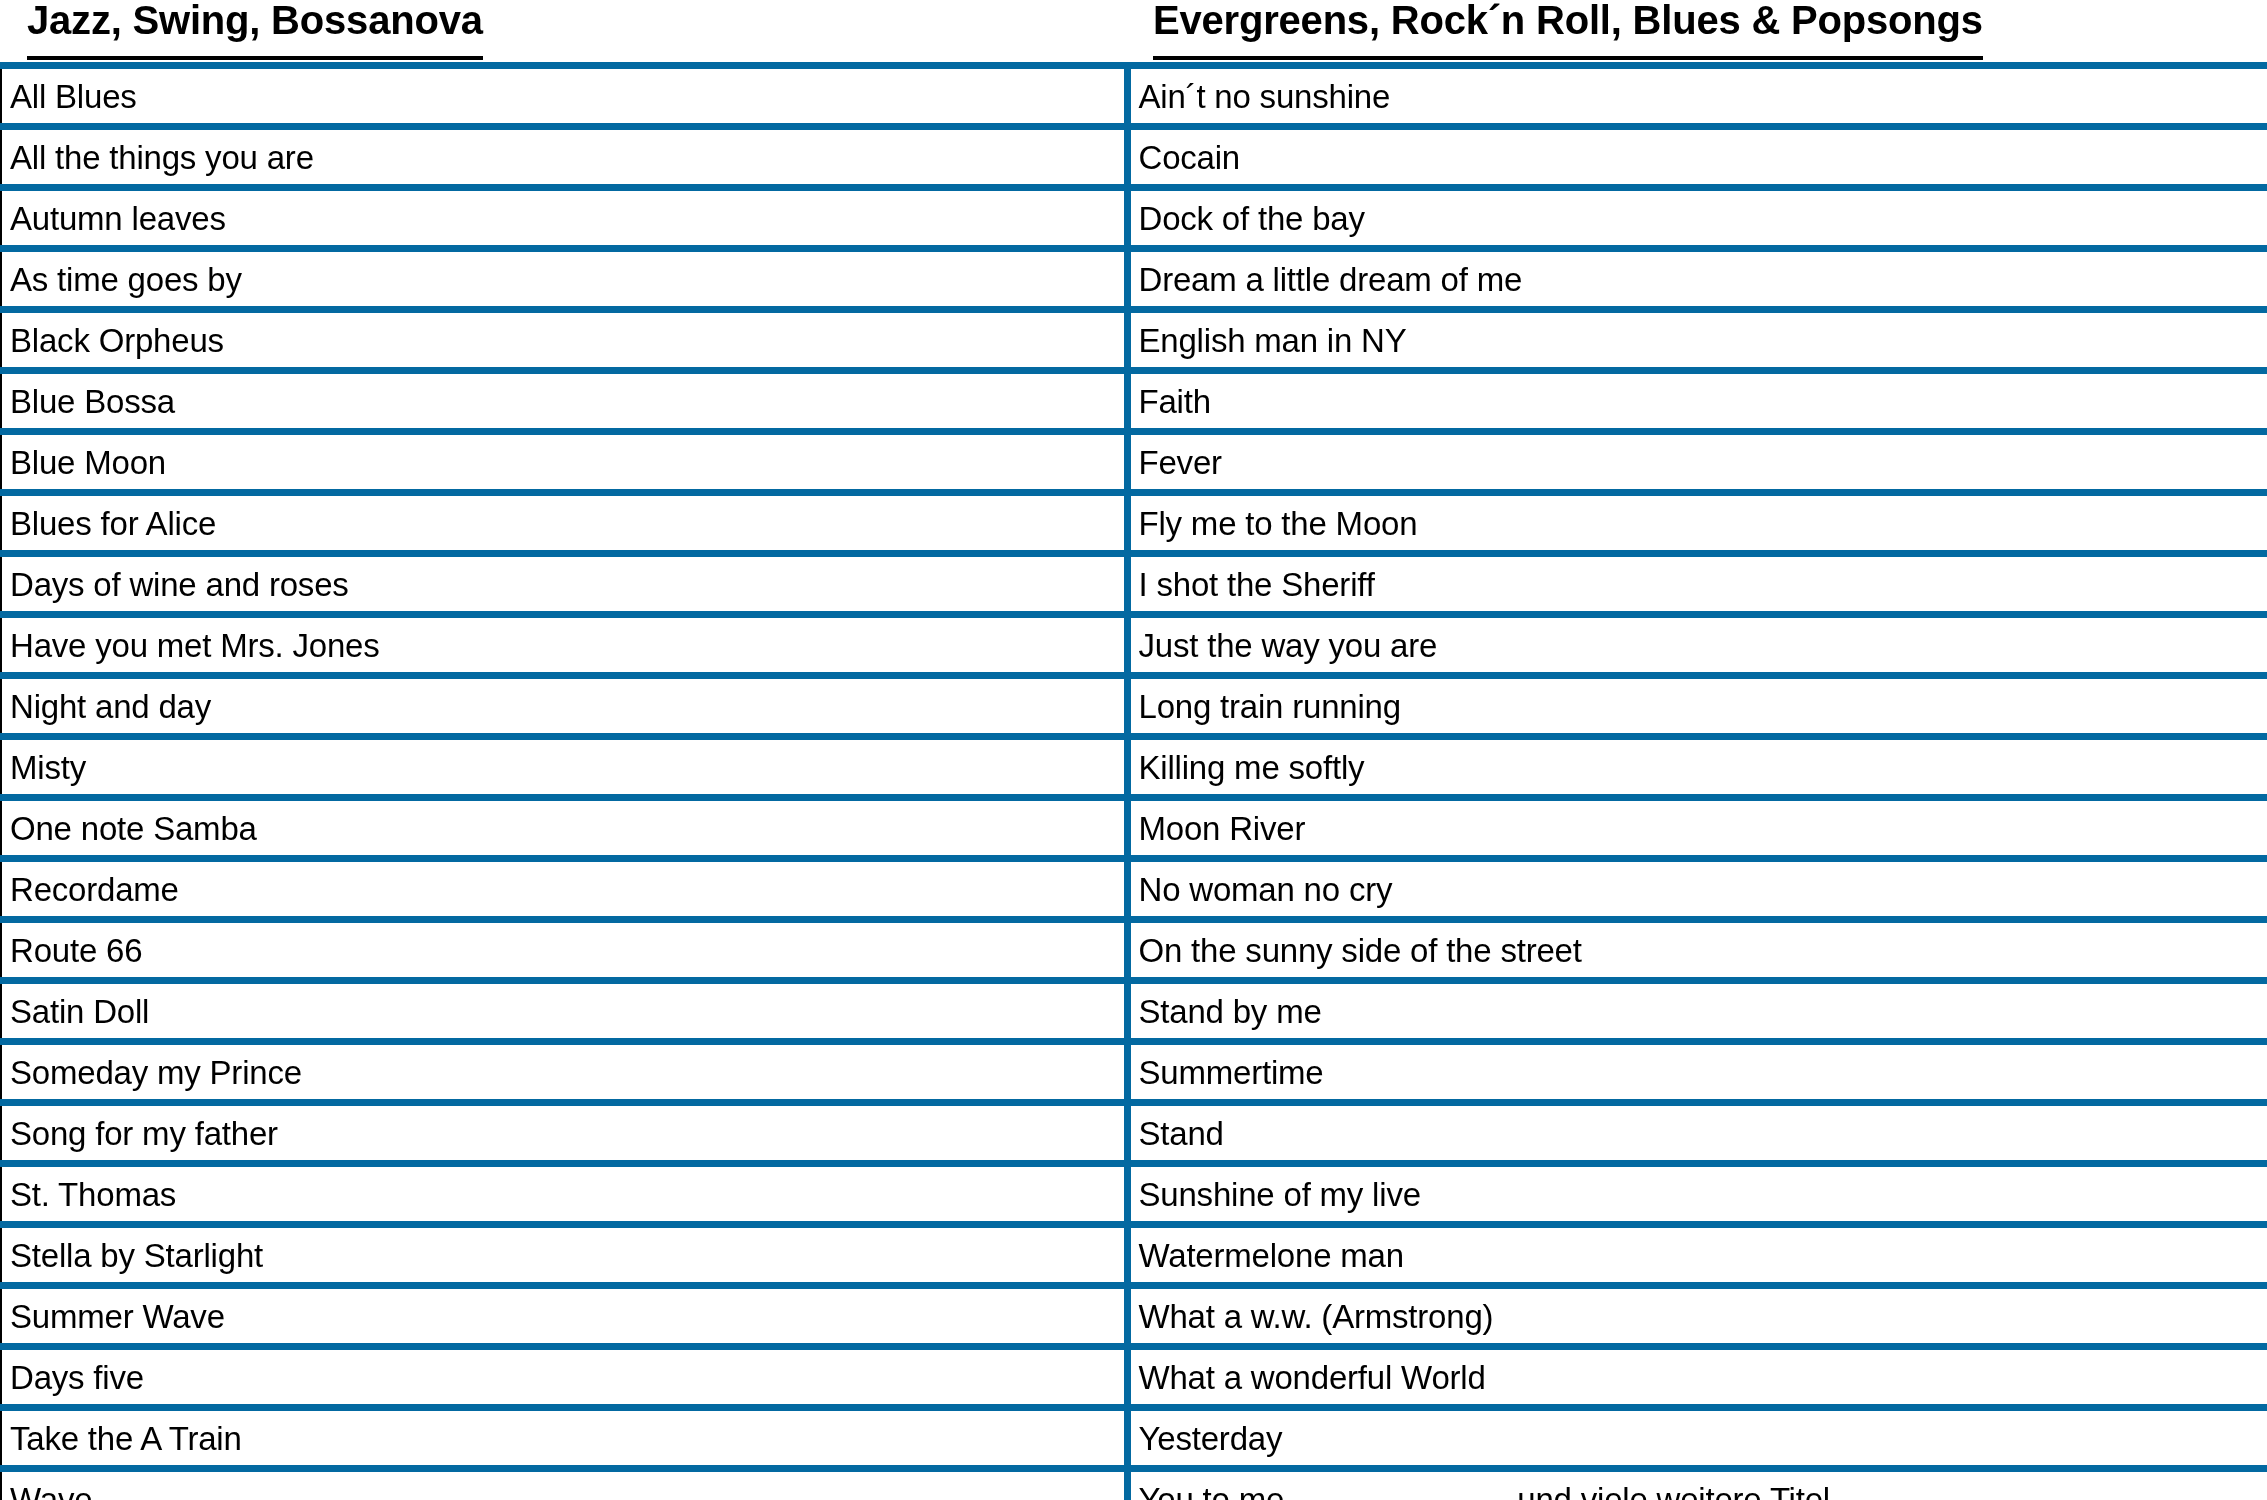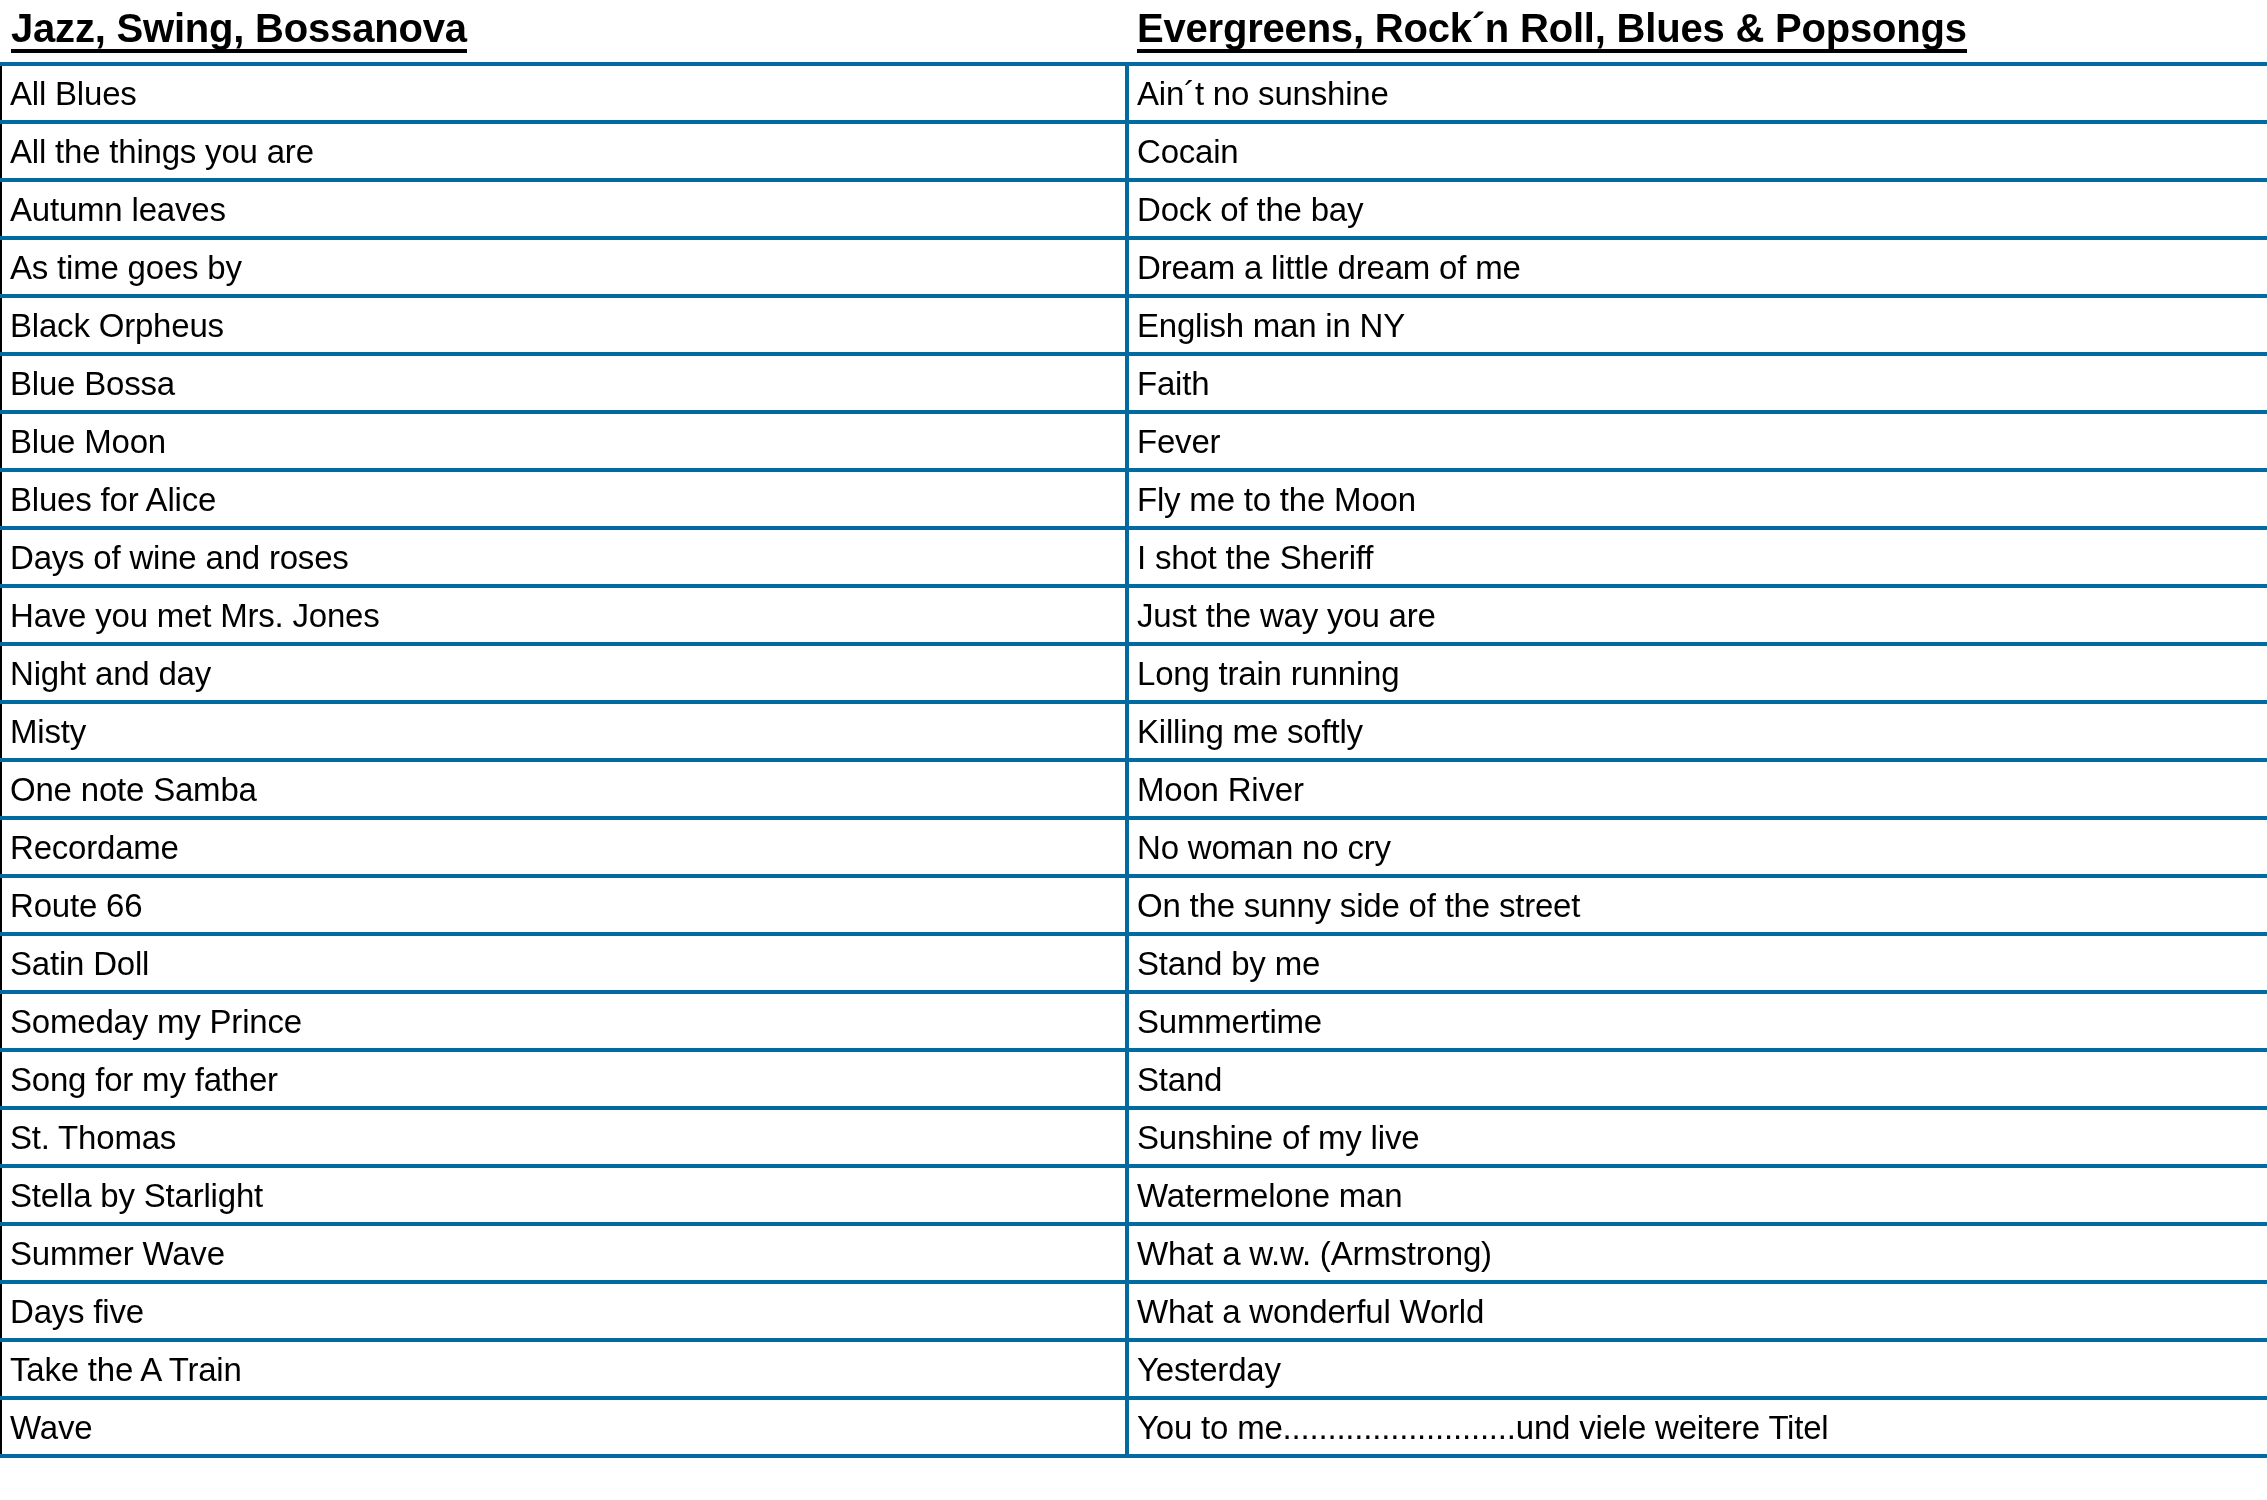--- a/index.html
+++ b/index.html
@@ -24,21 +24,21 @@
   table.songtable {
     border-collapse: collapse;
     table-layout: fixed;
     width: 2267px;
     margin: 0;
   }
   table.songtable col.c1 { width: 1126px; }
   table.songtable col.c2 { width: 1141px; }
 
   table.songtable td, table.songtable th {
-    border: 4px solid #0369a1;
+    border: 7px solid #0369a1;
     padding: 0 0 0 8px;
     margin: 0;
     text-align: left;
     vertical-align: middle;
     font-size: 33px;
     line-height: 1.0;
     height: 54px;
     white-space: nowrap;
     overflow: hidden;
     font-weight: normal;
@@ -51,21 +51,22 @@
     border-top: none;
     border-left: none;
     border-right: none;
     border-bottom: none;
     padding-left: 10px;
     padding-bottom: 2px;
   }
   .hdr-inner {
     display: inline-block;
     border-bottom: 4px solid #000000;
-    padding-bottom: 1px;
+    padding-bottom: 16px;
+    margin-left: 16px;
   }
   table.songtable tbody tr td:first-child {
     border-left: 2px solid #000000;
   }
   table.songtable tbody tr td:last-child {
     border-right: 2px solid #000000;
   }
   tbody tr td {
     border-top: 2px solid #000000;
     border-bottom: 2px solid #000000;

